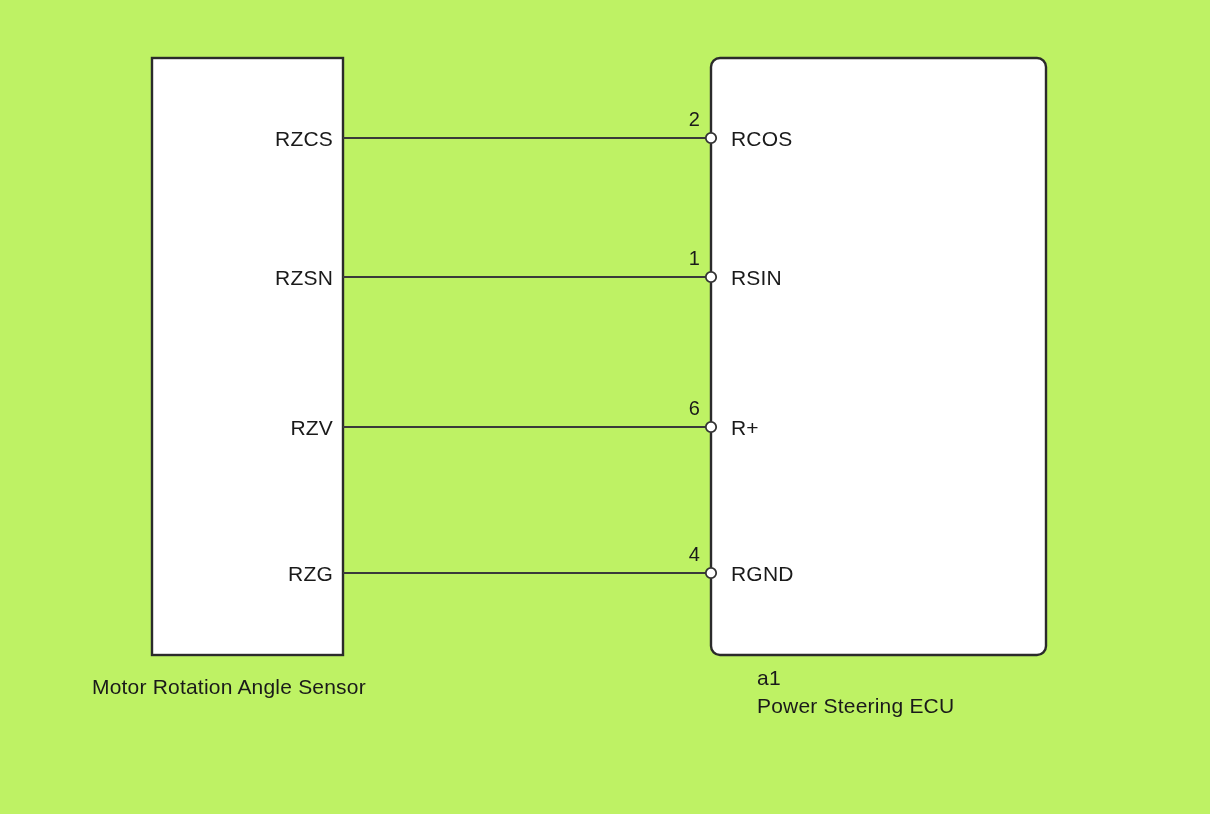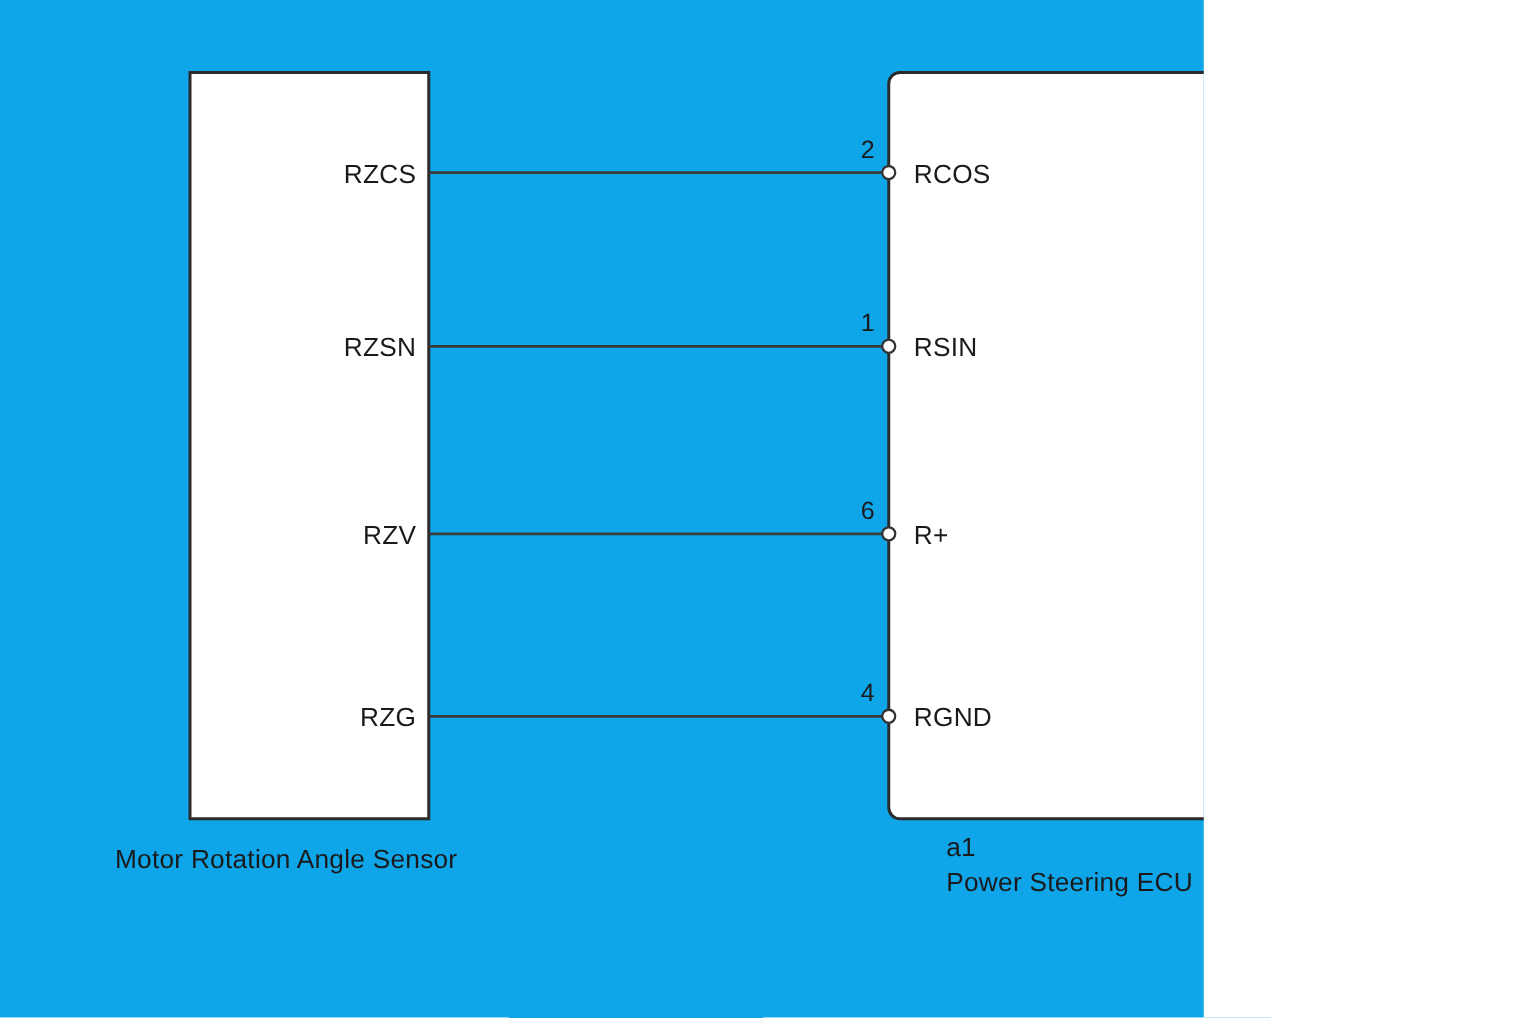--- a/index.html
+++ b/index.html
@@ -7,23 +7,23 @@
     margin: 0;
     padding: 0;
     background: #ffffff;
   }
   body {
     font-family: "Liberation Sans", sans-serif;
     color: #1a1a1a;
   }
   #diagram-canvas {
     position: relative;
-    width: 963px;
+    width: 1210px;
     height: 814px;
-    background: #0ea5e9;
+    background: #bef264;
     overflow: hidden;
   }
   svg#wiring-svg {
     position: absolute;
     left: 0;
     top: 0;
     width: 1210px;
     height: 814px;
     display: block;
   }

